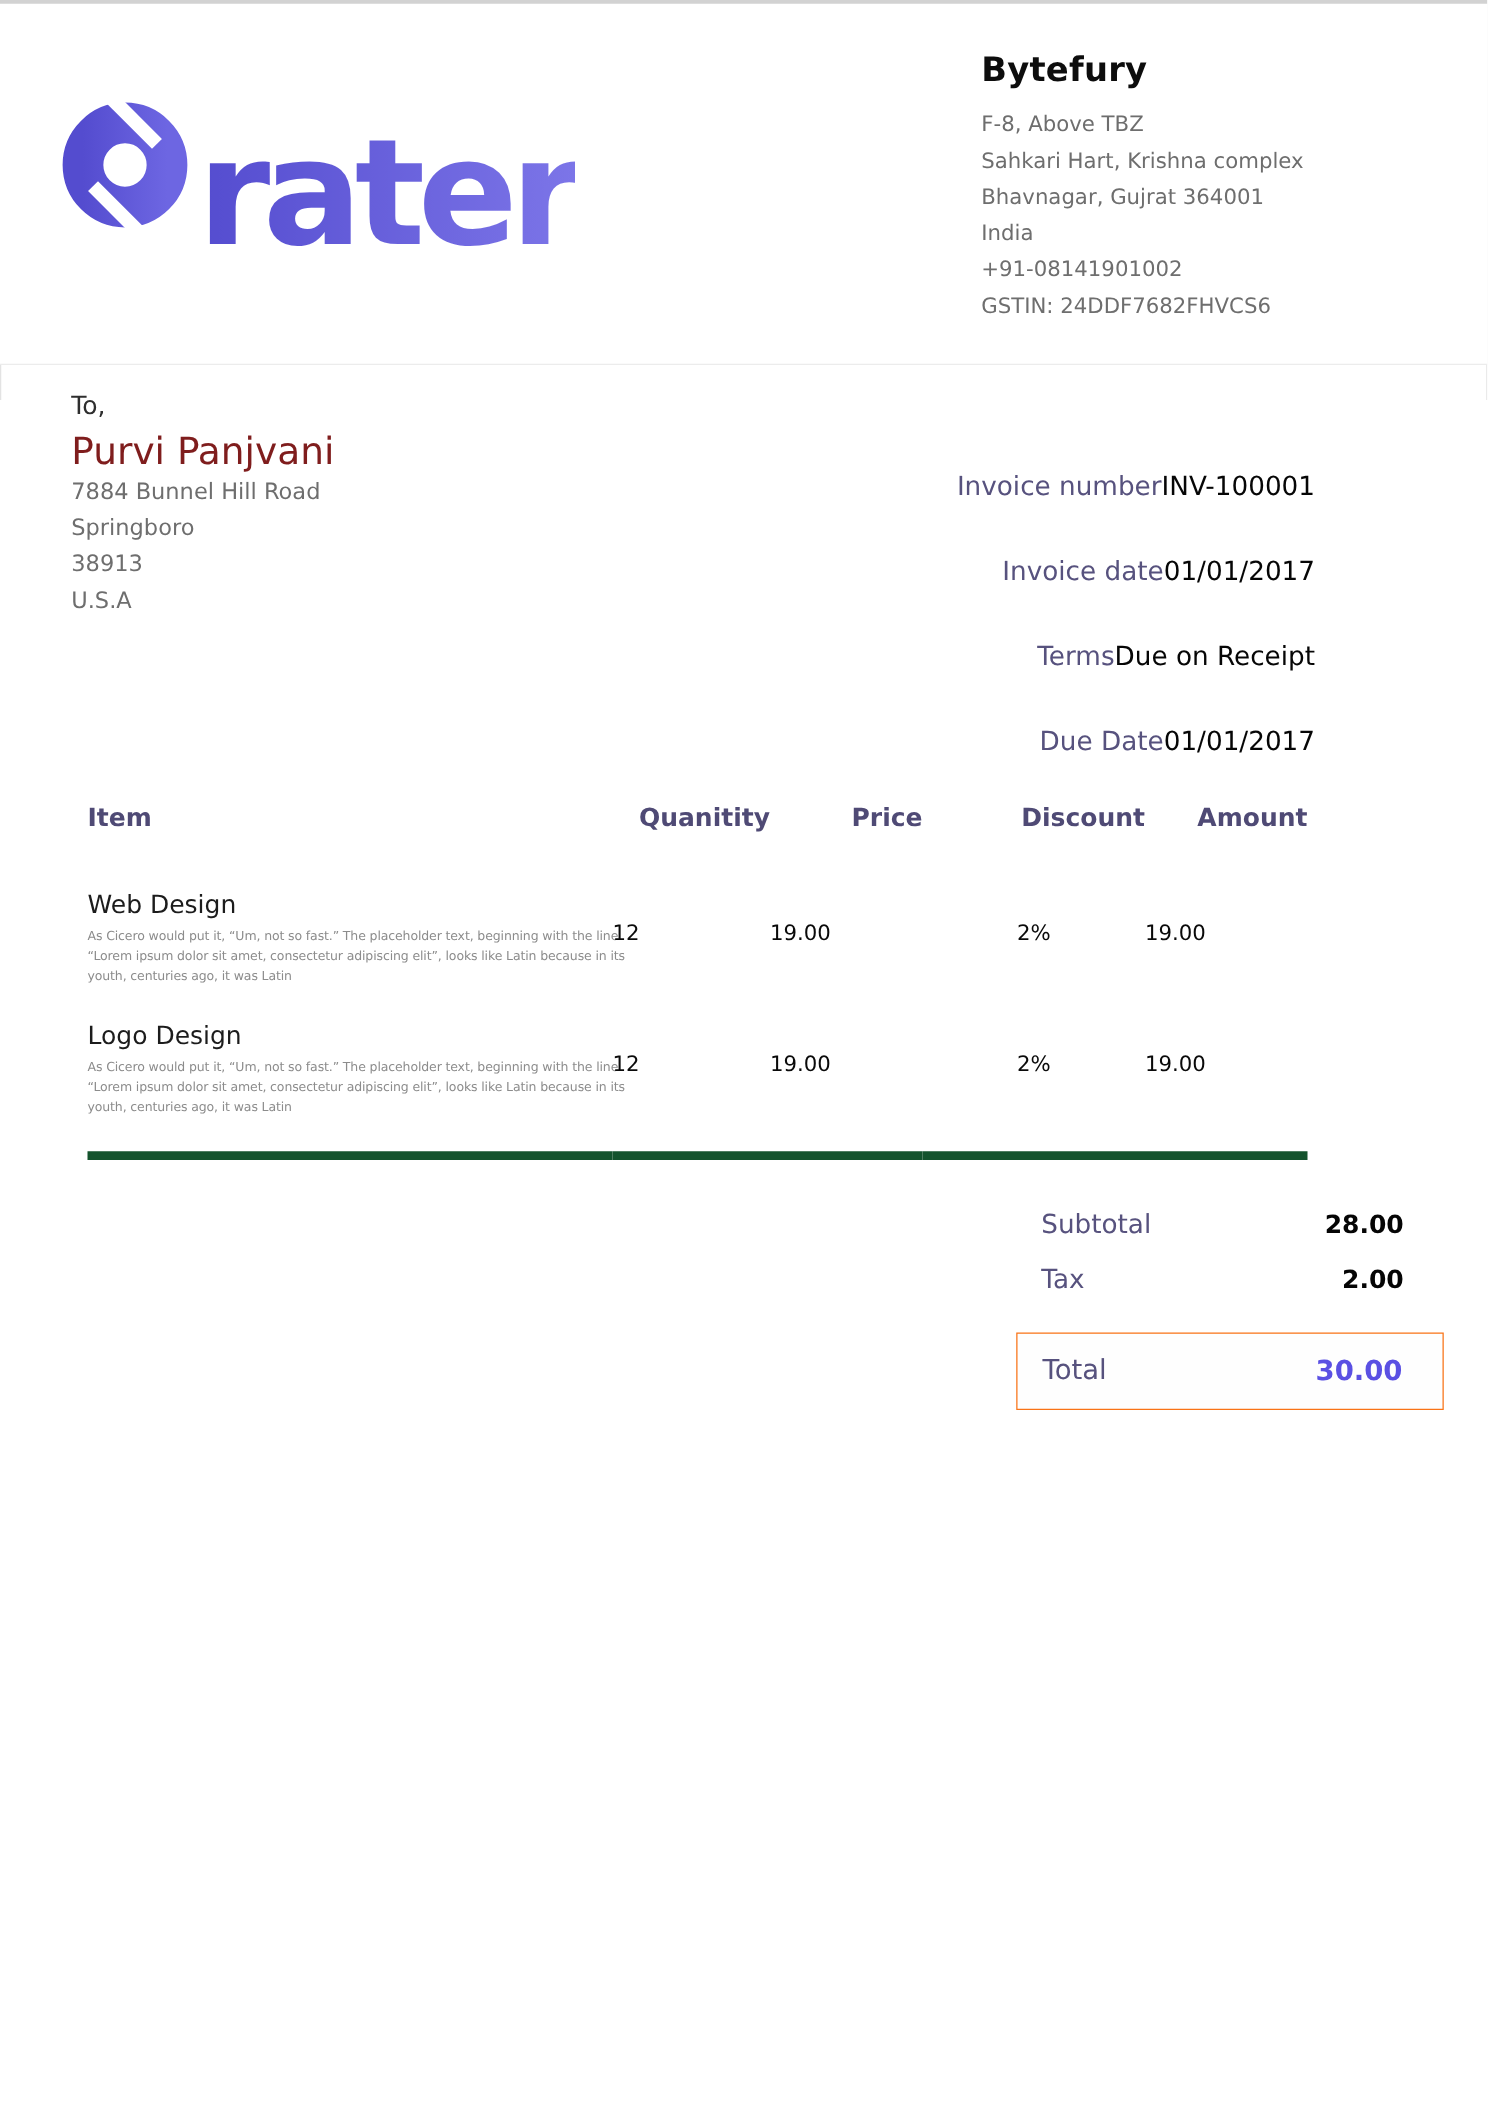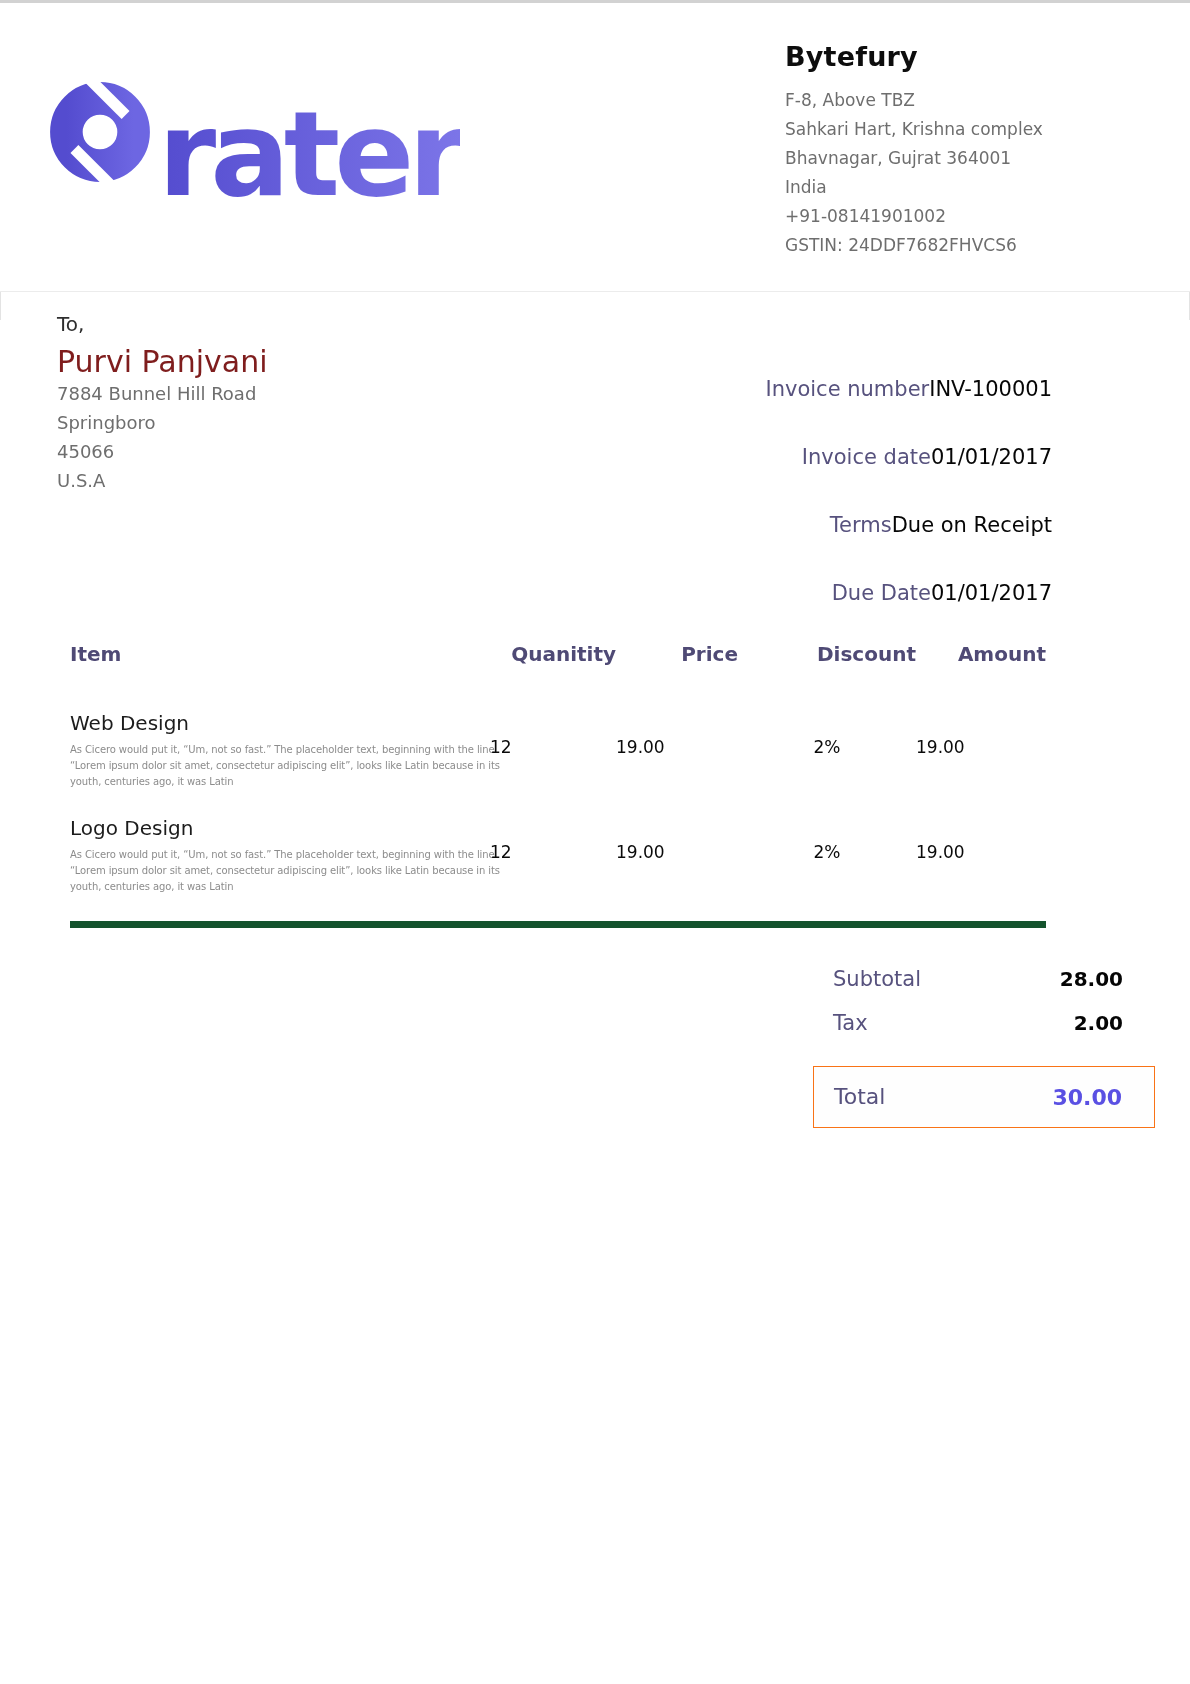--- a/index.html
+++ b/index.html
@@ -148,21 +148,21 @@
       <div class="company-line">GSTIN: 24DDF7682FHVCS6</div>
     </div>
   </header>
 
   <section class="billto">
     <div class="billto-heading">To,</div>
     <div class="billto-name">Purvi Panjvani</div>
     <div class="billto-address">
       <div class="billto-line">7884 Bunnel Hill Road</div>
       <div class="billto-line">Springboro</div>
-      <div class="billto-line">45066</div>
+      <div class="billto-line">38913</div>
       <div class="billto-line">U.S.A</div>
     </div>
   </section>
 
   <section class="meta">
     <div class="meta-row">
       <span class="meta-label">Invoice number</span>
       <span class="meta-value">INV-100001</span>
     </div>
     <div class="meta-row">

